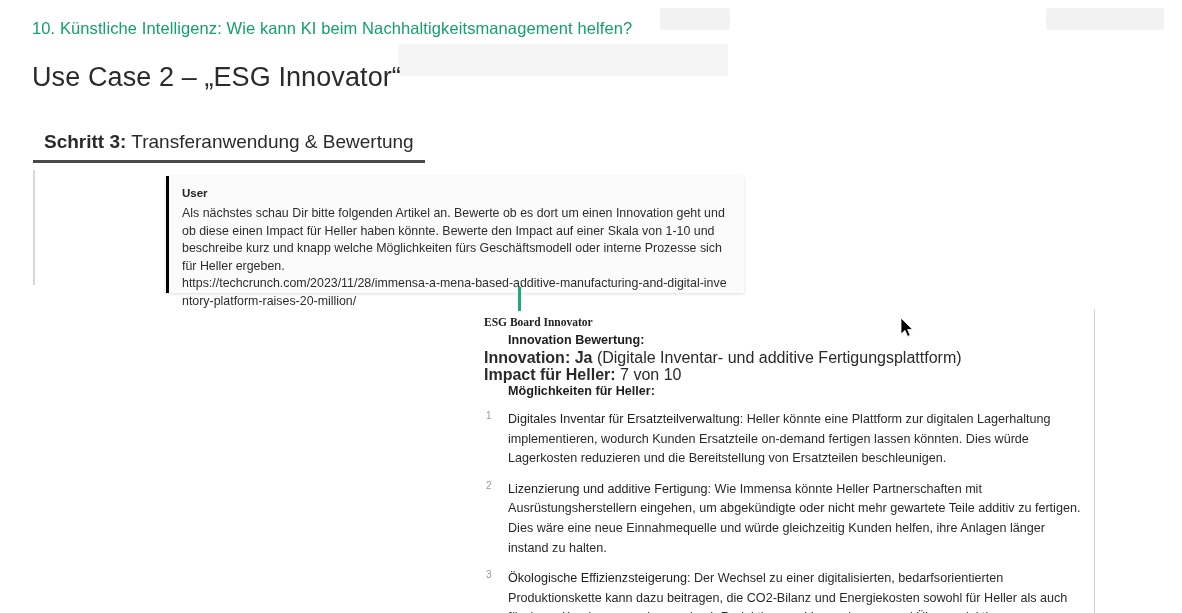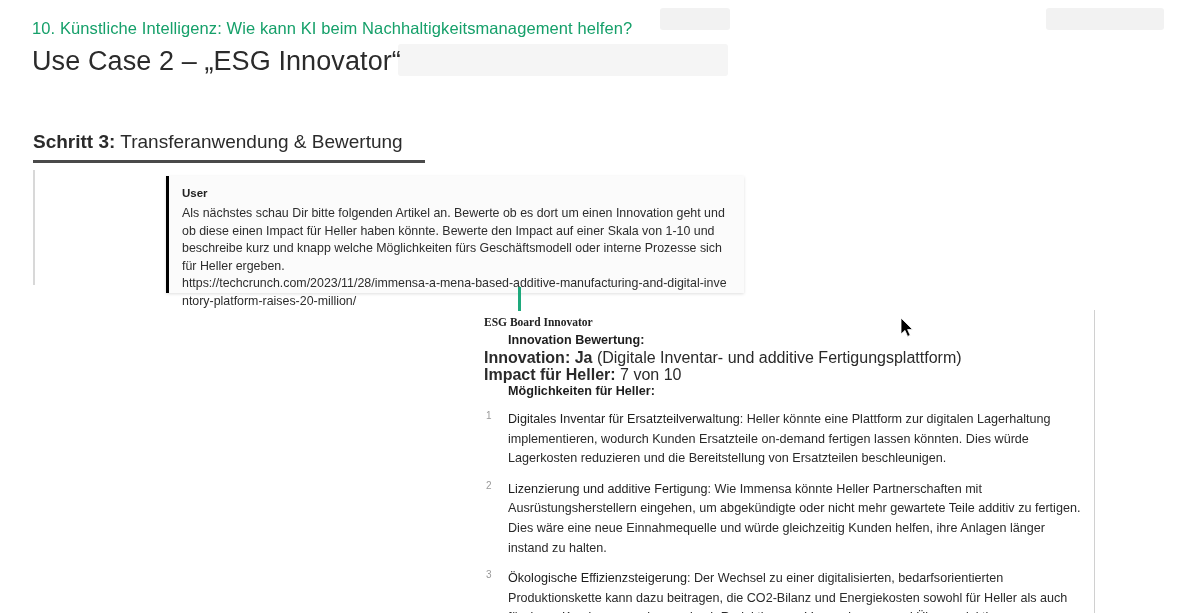--- a/index.html
+++ b/index.html
@@ -24,21 +24,21 @@
     top: 18px;
     width: 1100px;
   }
   .chapter-line {
     font-size: 16.5px;
     color: #16a06a;
     letter-spacing: 0.1px;
     line-height: 1.3;
   }
   .slide-title {
-    margin-top: 7px;
+    margin-top: 23px;
     font-size: 27px;
     font-weight: 400;
     color: #2b2b2b;
     letter-spacing: 0.1px;
   }
 
   
   .ghost {
     position: absolute;
     background: #f2f2f2;
@@ -54,21 +54,21 @@
     position: absolute;
     left: 33px;
     top: 131px;
     width: 392px;
   }
   .step-line {
     font-size: 19px;
     color: #2b2b2b;
     white-space: nowrap;
   }
-  .step-line .bold { font-weight: bold; }
+  .step-line .bold { font-weight: bold; margin-left: 11px; }
   .step-underline {
     margin-top: 7px;
     height: 3px;
     background: #4a4a4a;
     width: 392px;
   }
 
   
   .v-rule-left {
     position: absolute;

